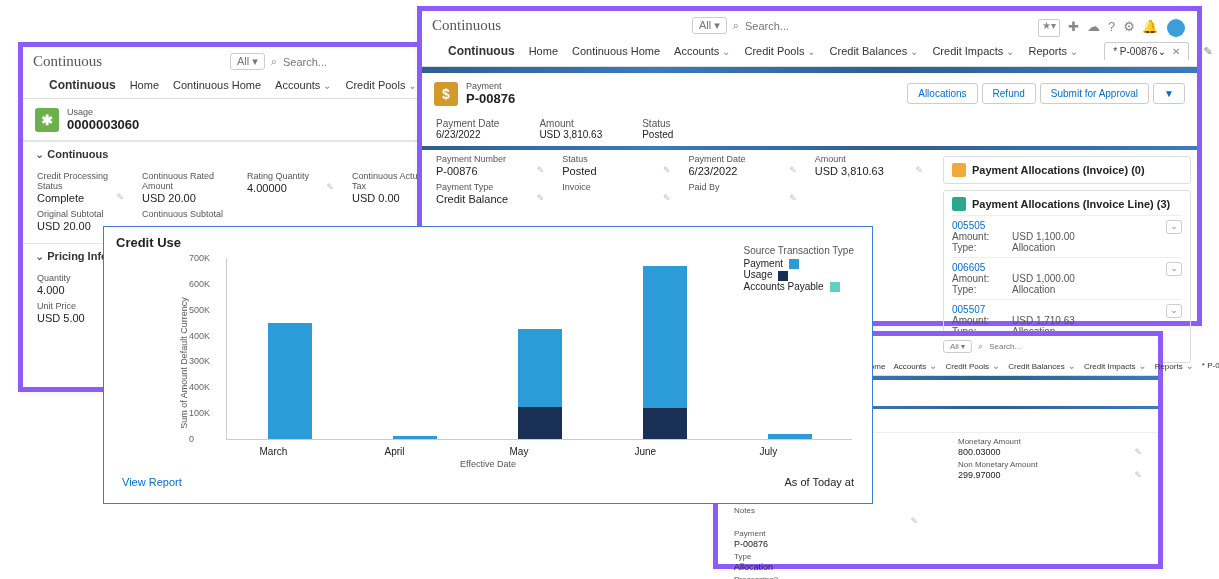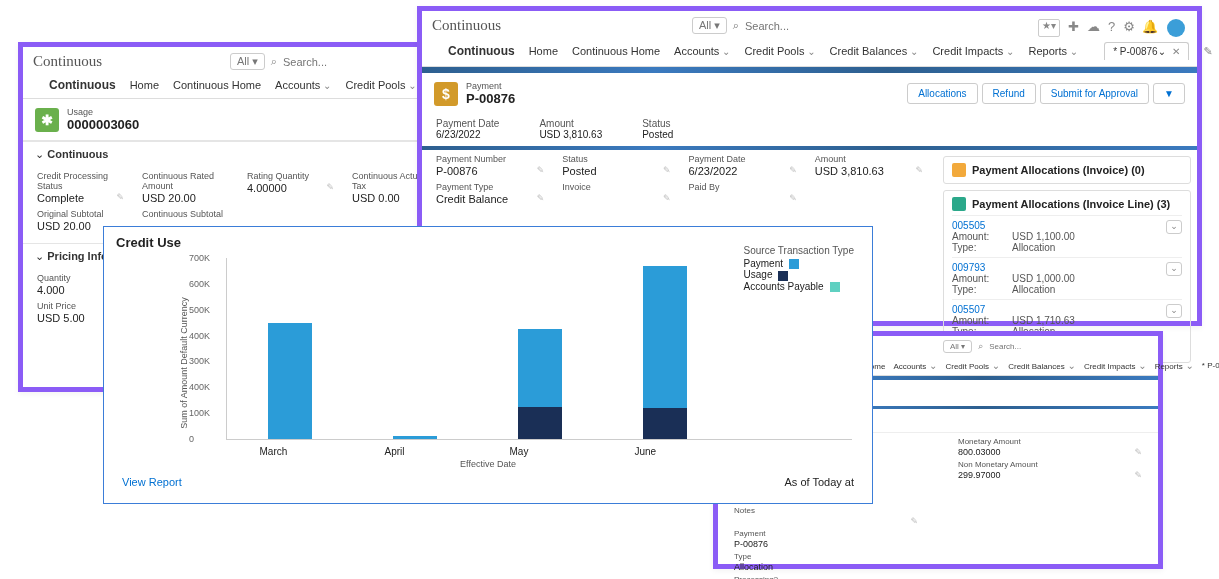--- a/index.html
+++ b/index.html
@@ -251,21 +251,21 @@
           <div class="kv">
               <span>Amount:</span>
               <span>USD 1,100.00</span>
             </div>
           <div class="kv">
               <span>Type:</span>
               <span>Allocation</span>
             </div>
         </div>
         <div class="alloc">
-          <a>009793</a><span class="chev">⌄</span>
+          <a>006605</a><span class="chev">⌄</span>
           <div class="kv">
               <span>Amount:</span>
               <span>USD 1,000.00</span>
             </div>
           <div class="kv">
               <span>Type:</span>
               <span>Allocation</span>
             </div>
         </div>
         <div class="alloc">
@@ -386,20 +386,24 @@
         <div class="barcol" style="left: 290.5px; height: 100%;">
           <div class="seg usa" style="bottom: 0%; height: 17.8571%;"></div>
           <div class="seg pay" style="bottom: 17.8571%; height: 42.8571%;"></div>
           <div class="xlab">May</div>
         </div>
         <div class="barcol" style="left: 415.5px; height: 100%;">
           <div class="seg usa" style="bottom: 0%; height: 17.1429%;"></div>
           <div class="seg pay" style="bottom: 17.1429%; height: 78.5714%;"></div>
           <div class="xlab">June</div>
         </div>
+        <div class="barcol" style="left: 540.5px; height: 100%;">
+          <div class="seg pay" style="bottom: 0%; height: 2.85714%;"></div>
+          <div class="xlab">July</div>
+        </div>
       </div>
     <div class="xaxislbl">Effective Date</div>
   </div>
   <div class="legend" style="top:18px">
     <div class="lh">Source Transaction Type</div>
     <div><span>Payment</span><span class="sw pay"></span></div>
     <div><span>Usage</span><span class="sw usa"></span></div>
     <div><span>Accounts Payable</span><span class="sw ap"></span></div>
   </div>
   <div class="footer">

